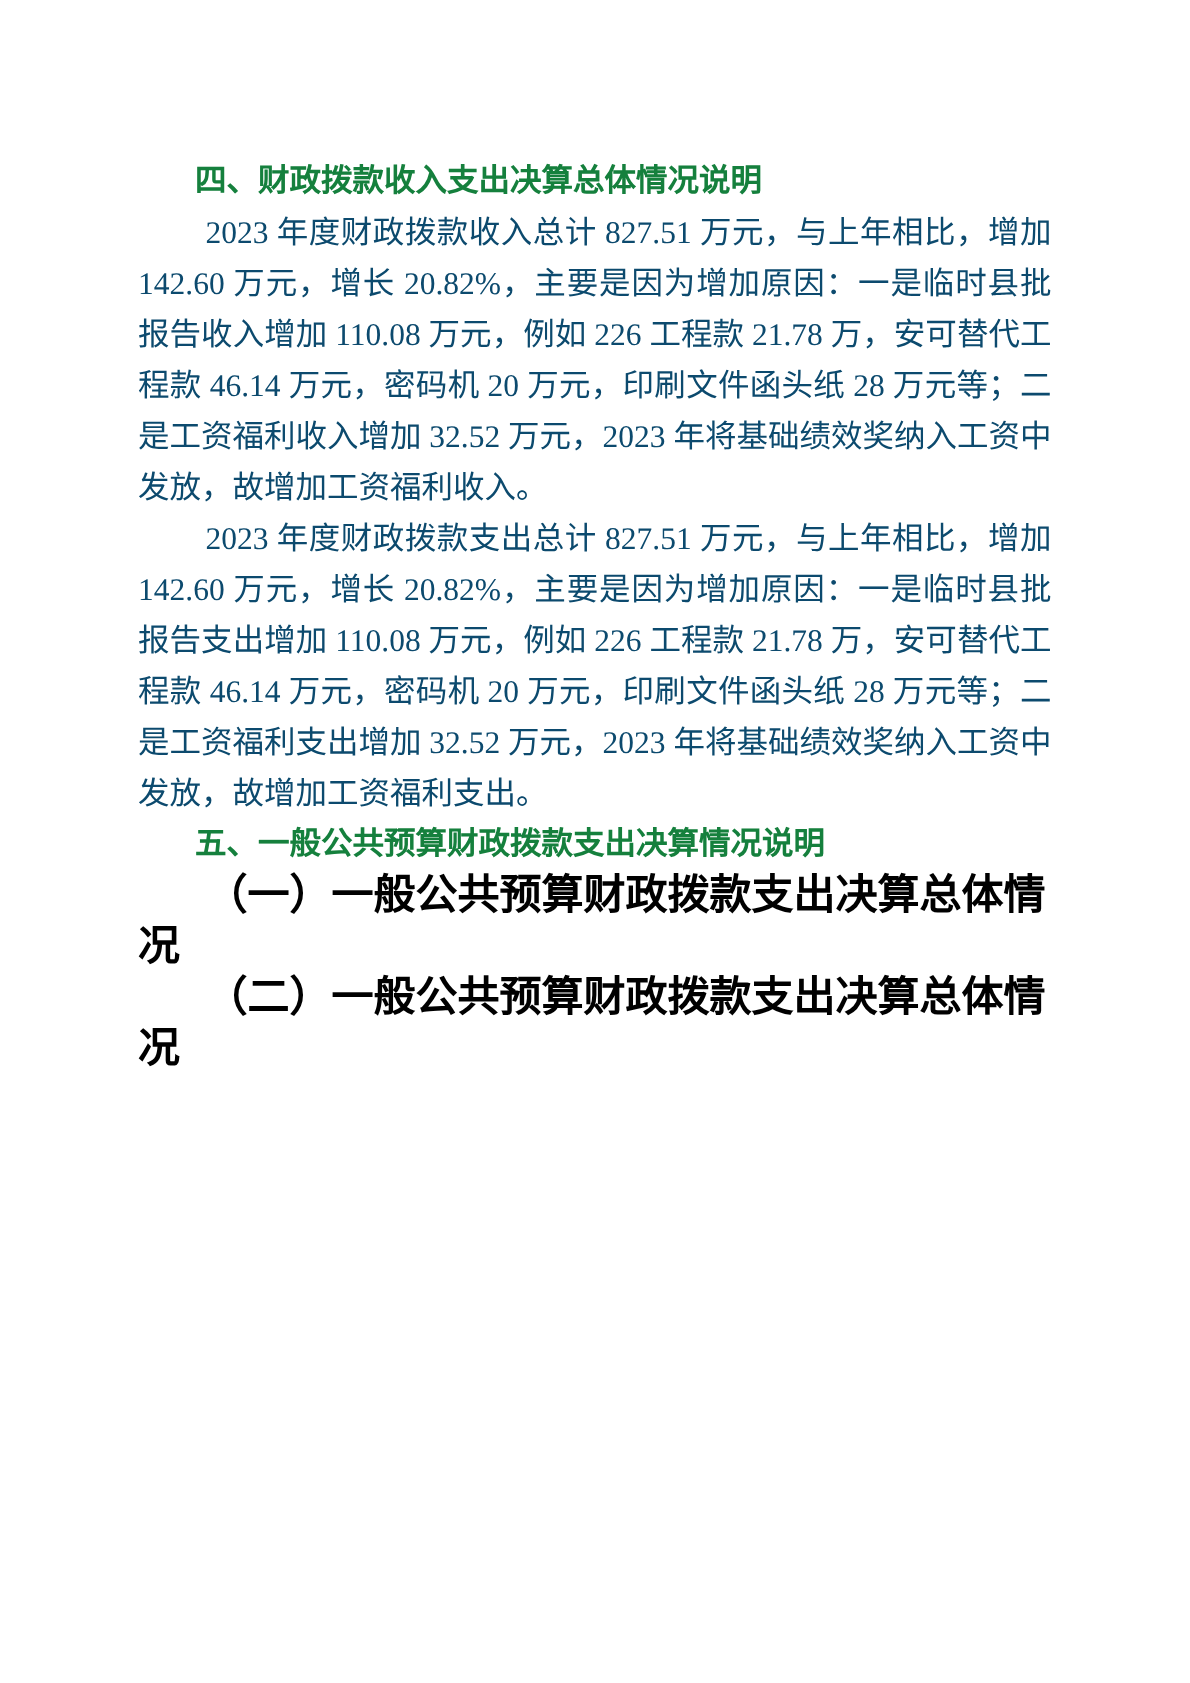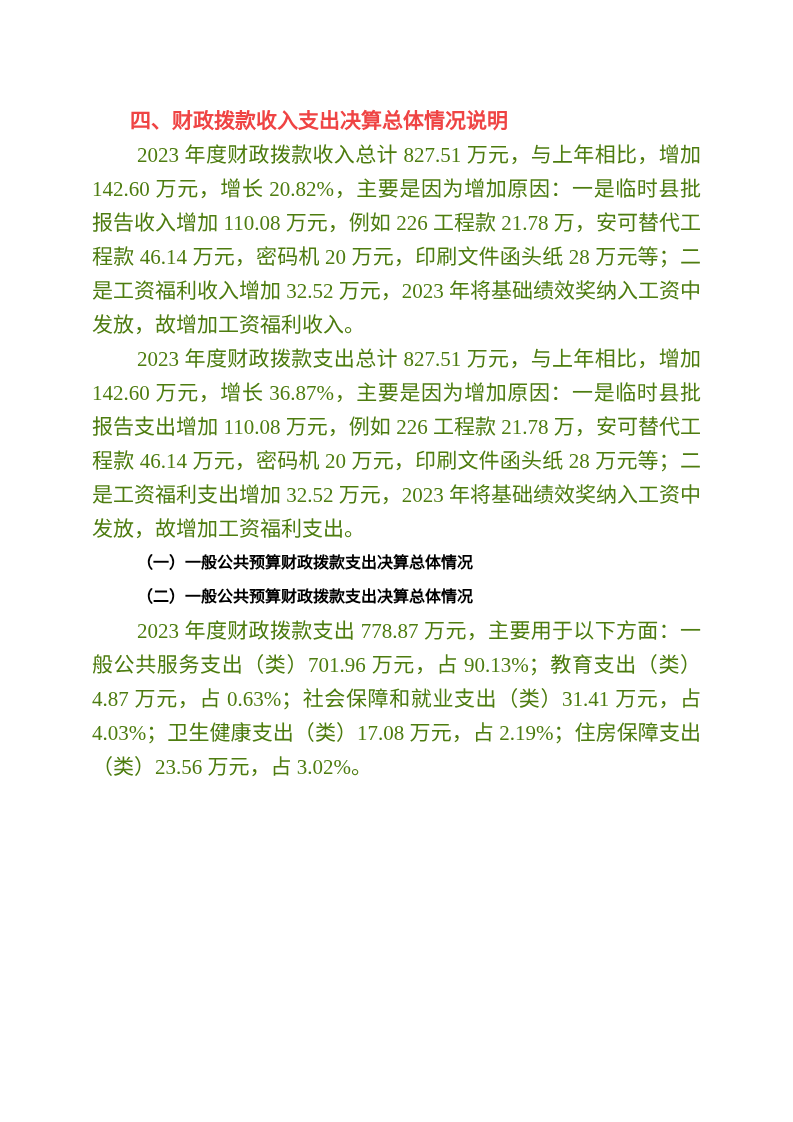--- a/index.html
+++ b/index.html
@@ -23,56 +23,56 @@
     width: 609px;
   }
   .heading-main {
     margin: 0;
     font-family: "Liberation Sans", "DejaVu Sans", sans-serif;
     font-weight: bold;
     font-size: 21px;
     line-height: 34px;
     text-indent: 38px;
     text-align: left;
-    color: #ef4444;
+    color: #15803d;
   }
   .heading-sub {
     margin: 0;
     font-family: "Liberation Sans", "DejaVu Sans", sans-serif;
     font-weight: bold;
-    font-size: 16px;
+    font-size: 28px;
     line-height: 34px;
     text-indent: 45px;
     text-align: left;
     color: #000000;
   }
   .para {
     margin: 0;
     font-size: 21px;
     line-height: 34px;
     text-indent: 45px;
     text-align: justify;
-    color: #4d7c0f;
+    color: #0c4a6e;
     word-break: normal;
   }
 </style>
 </head>
 <body>
 
 <div class="page">
   <div class="content">
 
     <h2 class="heading-main">四、财政拨款收入支出决算总体情况说明</h2>
 
     <p class="para">2023 年度财政拨款收入总计 827.51 万元，与上年相比，增加 142.60 万元，增长 20.82%，主要是因为增加原因：一是临时县批报告收入增加 110.08 万元，例如 226 工程款 21.78 万，安可替代工程款 46.14 万元，密码机 20 万元，印刷文件函头纸 28 万元等；二是工资福利收入增加 32.52 万元，2023 年将基础绩效奖纳入工资中发放，故增加工资福利收入。</p>
 
-    <p class="para">2023 年度财政拨款支出总计 827.51 万元，与上年相比，增加 142.60 万元，增长 36.87%，主要是因为增加原因：一是临时县批报告支出增加 110.08 万元，例如 226 工程款 21.78 万，安可替代工程款 46.14 万元，密码机 20 万元，印刷文件函头纸 28 万元等；二是工资福利支出增加 32.52 万元，2023 年将基础绩效奖纳入工资中发放，故增加工资福利支出。</p>
+    <p class="para">2023 年度财政拨款支出总计 827.51 万元，与上年相比，增加 142.60 万元，增长 20.82%，主要是因为增加原因：一是临时县批报告支出增加 110.08 万元，例如 226 工程款 21.78 万，安可替代工程款 46.14 万元，密码机 20 万元，印刷文件函头纸 28 万元等；二是工资福利支出增加 32.52 万元，2023 年将基础绩效奖纳入工资中发放，故增加工资福利支出。</p>
 
+    <h2 class="heading-main">五、一般公共预算财政拨款支出决算情况说明</h2>
 
     <h3 class="heading-sub">（一）一般公共预算财政拨款支出决算总体情况</h3>
 
 
     <h3 class="heading-sub">（二）一般公共预算财政拨款支出决算总体情况</h3>
 
-    <p class="para">2023 年度财政拨款支出 778.87 万元，主要用于以下方面：一般公共服务支出（类）701.96 万元，占 90.13%；教育支出（类）4.87 万元，占 0.63%；社会保障和就业支出（类）31.41 万元，占 4.03%；卫生健康支出（类）17.08 万元，占 2.19%；住房保障支出（类）23.56 万元，占 3.02%。</p>
 
   </div>
 </div>
 
 </body></html>

